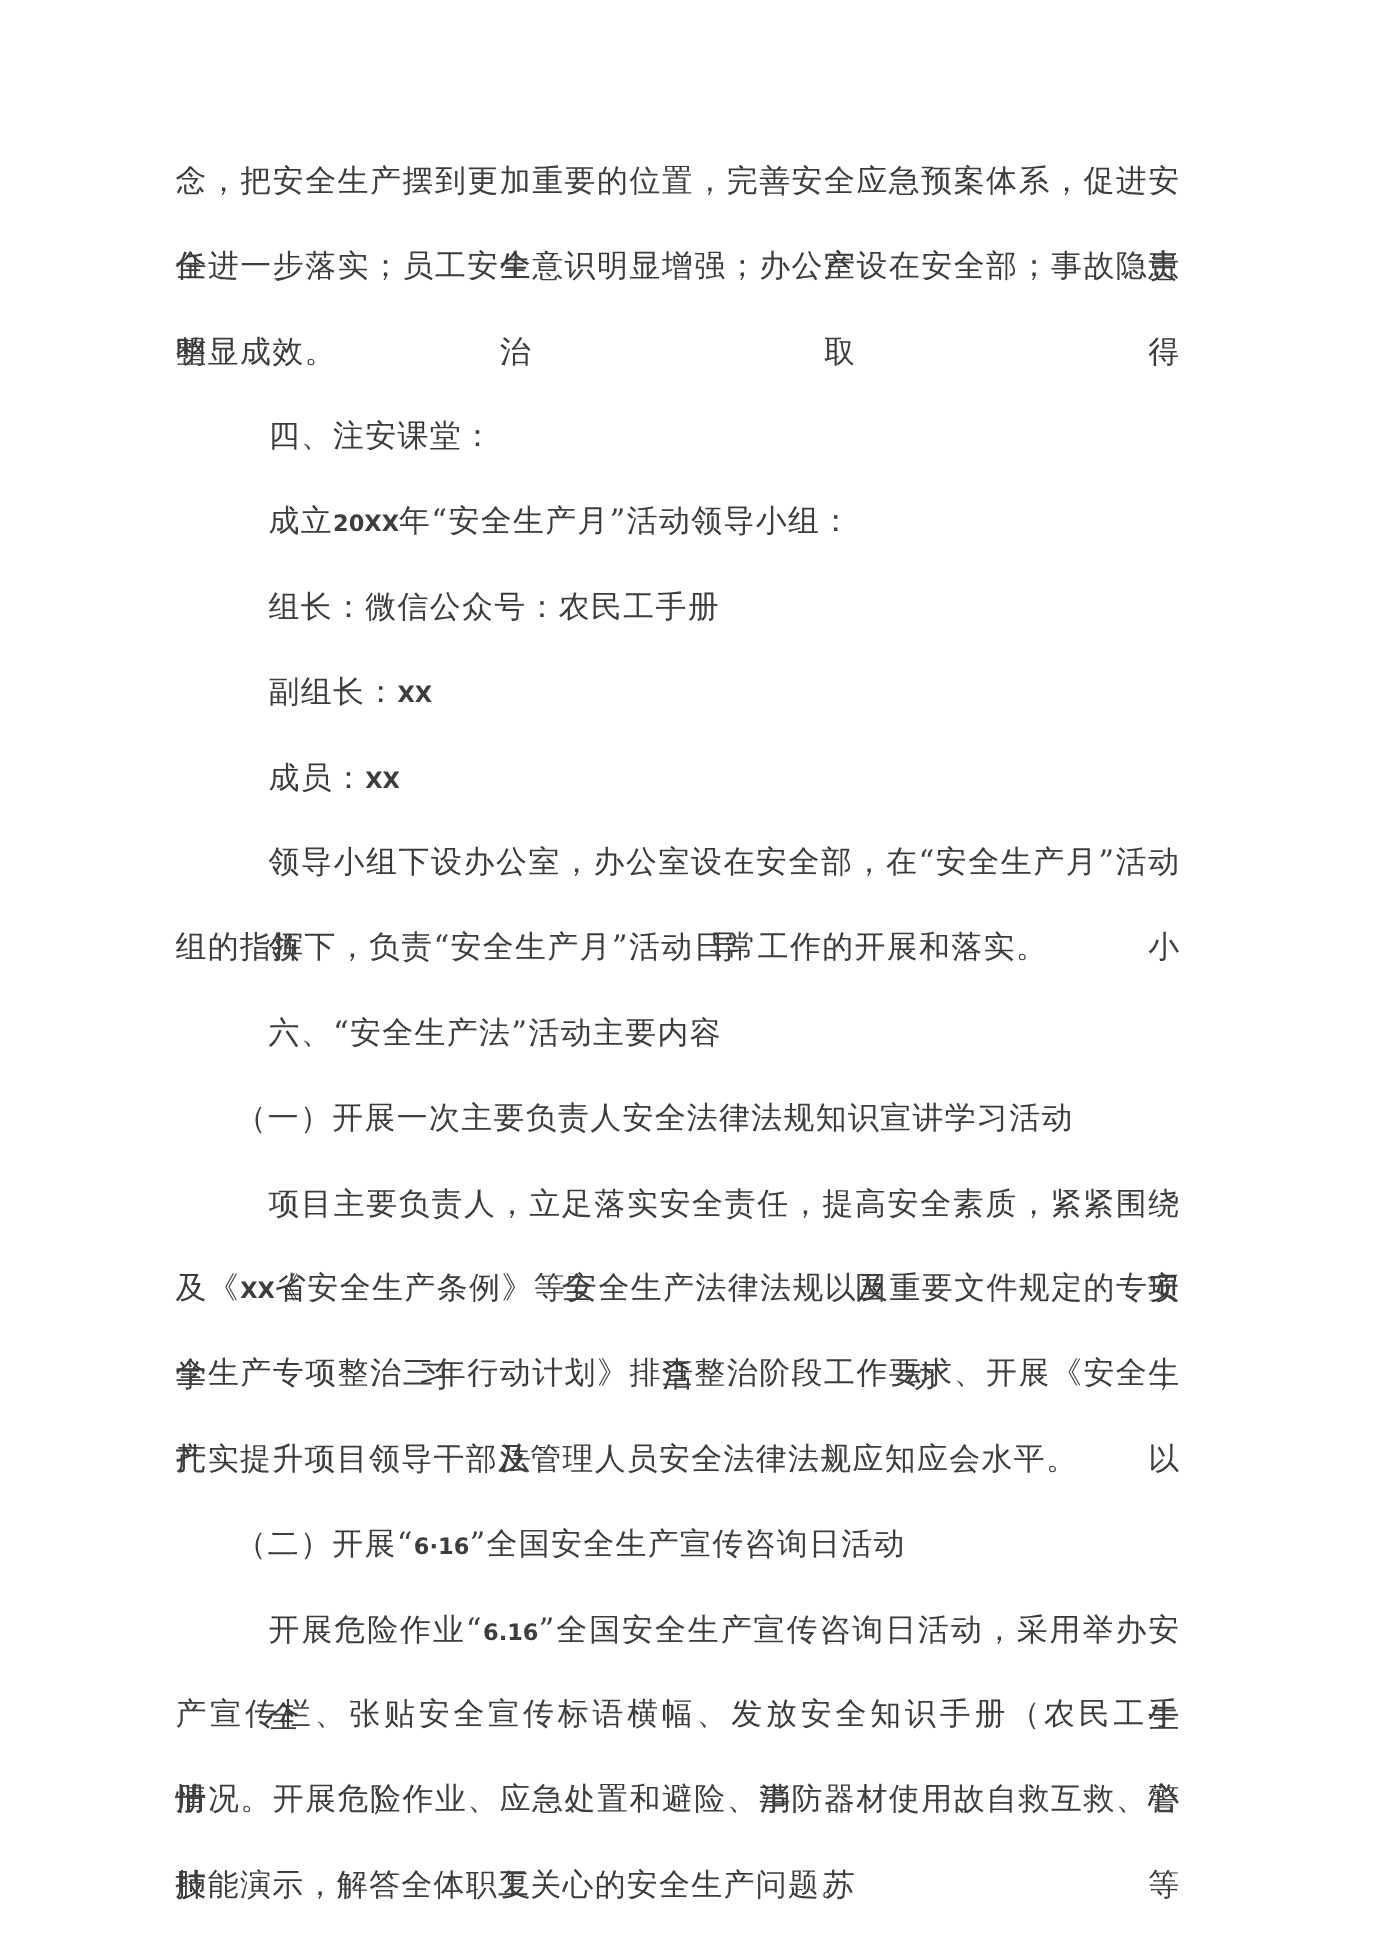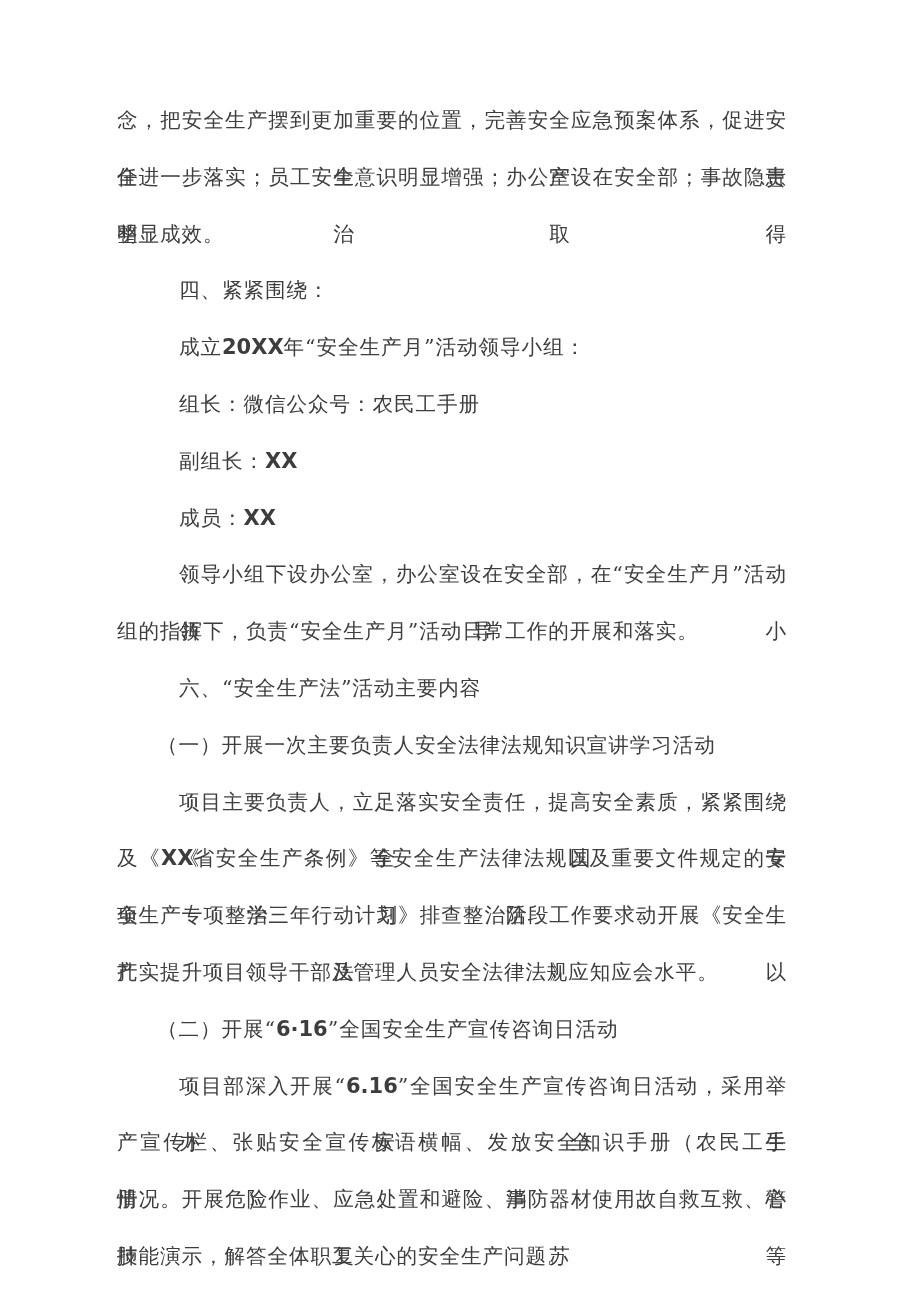--- a/index.html
+++ b/index.html
@@ -54,44 +54,44 @@
 
   
   .ind-head { padding-left: 40px; }   
   .ind-para { padding-left: 62px; }   
   .ind-para.just { padding-left: 62px; width: 608px; }
 
   
   .lat {
     font-family: "DejaVu Sans", "Liberation Sans", sans-serif;
     font-weight: bold;
-    font-size: 21px;
+    font-size: 15px;
     letter-spacing: 0;
   }
 </style>
 </head>
 <body>
 
 <div id="page">
   <div id="doc-body">
       <div class="ln just">念，把安全生产摆到更加重要的位置，完善安全应急预案体系，促进安全生产责</div>
       <div class="ln just">任进一步落实；员工安全意识明显增强；办公室设在安全部；事故隐患整治取得</div>
       <div class="ln">明显成效。</div>
-      <div class="ln ind-para">四、紧紧围绕：</div>
+      <div class="ln ind-para">四、注安课堂：</div>
       <div class="ln ind-para"><span>成立</span><span class="lat">20XX</span><span>年“安全生产月”活动领导小组：</span></div>
       <div class="ln ind-para">组长：微信公众号：农民工手册</div>
       <div class="ln ind-para"><span>副组长：</span><span class="lat">XX</span></div>
       <div class="ln ind-para"><span>成员：</span><span class="lat">XX</span></div>
       <div class="ln just ind-para">领导小组下设办公室，办公室设在安全部，在“安全生产月”活动领导小</div>
       <div class="ln">组的指挥下，负责“安全生产月”活动日常工作的开展和落实。</div>
       <div class="ln ind-para">六、“安全生产法”活动主要内容</div>
       <div class="ln ind-head">（一）开展一次主要负责人安全法律法规知识宣讲学习活动</div>
       <div class="ln just ind-para">项目主要负责人，立足落实安全责任，提高安全素质，紧紧围绕《全国安</div>
       <div class="ln just"><span>及《</span><span class="lat">XX</span><span>省安全生产条例》等安全生产法律法规以及重要文件规定的专项学习活动，</span></div>
       <div class="ln just">全生产专项整治三年行动计划》排查整治阶段工作要求、开展《安全生产法》以</div>
       <div class="ln">扎实提升项目领导干部及管理人员安全法律法规应知应会水平。</div>
       <div class="ln ind-head"><span>（二）开展“</span><span class="lat">6·16</span><span>”全国安全生产宣传咨询日活动</span></div>
-      <div class="ln just ind-para"><span>项目部深入开展“</span><span class="lat">6.16</span><span>”全国安全生产宣传咨询日活动，采用举办安全生</span></div>
+      <div class="ln just ind-para"><span>开展危险作业“</span><span class="lat">6.16</span><span>”全国安全生产宣传咨询日活动，采用举办安全生</span></div>
       <div class="ln just">产宣传栏、张贴安全宣传标语横幅、发放安全知识手册（农民工手册）、事故警</div>
       <div class="ln just">情况。开展危险作业、应急处置和避险、消防器材使用、自救互救、心肺复苏等</div>
       <div class="ln">技能演示，解答全体职工关心的安全生产问题。</div>
     </div>
 </div>
 
 </body></html>

